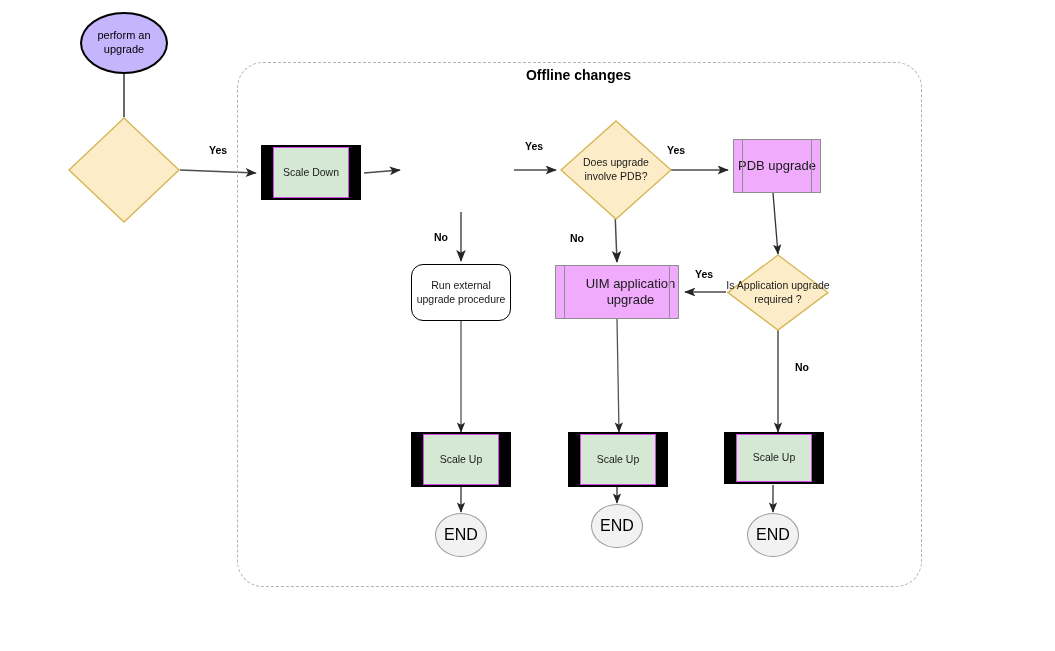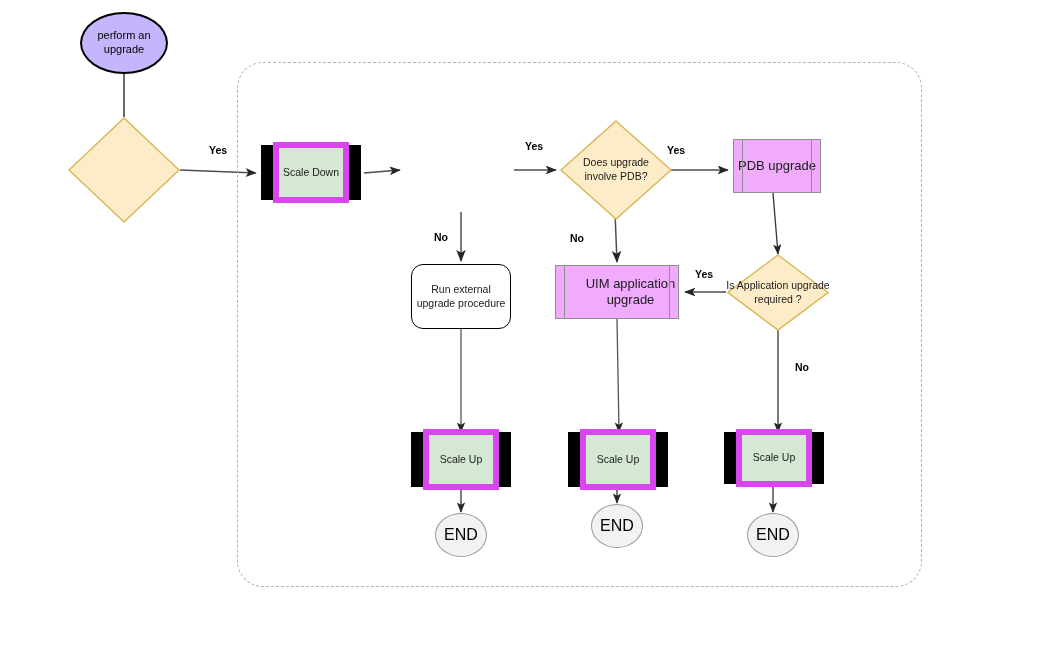--- a/index.html
+++ b/index.html
@@ -78,21 +78,21 @@
   
   .barproc {
     background: #000000;
     border: 1px solid #000000;
     padding: 2px 11px;
   }
   .barproc > .inner {
     width: 100%;
     height: 100%;
     background: #d5e8d4;
-    border: 6px solid #d946ef;
+    border: 1px solid #d946ef;
     display: flex;
     align-items: center;
     justify-content: center;
     font-size: 10.5px;
     color: #1a1a1a;
   }
 
   
   .predef {
     background: #f0abfc;
@@ -183,20 +183,21 @@
     <path d="M617,319 L619,432" stroke="#555555" stroke-width="1.3" fill="none" marker-end="url(#arrowDark)"></path>
 
     <path d="M461,485 L461,512" stroke="#333333" stroke-width="1.3" fill="none" marker-end="url(#arrowDark)"></path>
 
     <path d="M617,485 L617,503" stroke="#333333" stroke-width="1.3" fill="none" marker-end="url(#arrowDark)"></path>
 
     <path d="M773,485 L773,512" stroke="#333333" stroke-width="1.3" fill="none" marker-end="url(#arrowDark)"></path>
   </svg>
 
   <div class="container-box" style="left:237px; top:62px; width:683px; height:523px;"></div>
+  <div class="container-title" style="left:237px; top:67px; width:683px;">Offline changes</div>
 
   <div class="node ellipse-start" style="left:80px; top:12px; width:88px; height:62px;">perform an upgrade</div>
 
   <div class="diamond-wrap" style="left:68px; top:117px; width:112px; height:106px;">
     <svg class="diamond-shape" viewBox="0 0 112 106" preserveAspectRatio="none" xmlns="http://www.w3.org/2000/svg">
       <polygon points="56,1 111,53 56,105 1,53" fill="#fdecc8" stroke="#d6b656" stroke-width="1.4"></polygon>
     </svg>
   </div>
 
   <div class="node barproc" style="left:261px; top:145px; width:100px; height:55px;">
@@ -206,21 +207,21 @@
 
   <div class="diamond-wrap" style="left:560px; top:120px; width:112px; height:100px;">
     <svg class="diamond-shape" viewBox="0 0 112 100" preserveAspectRatio="none" xmlns="http://www.w3.org/2000/svg">
       <polygon points="56,1 111,50 56,99 1,50" fill="#fdecc8" stroke="#d6b656" stroke-width="1.4"></polygon>
     </svg>
     <div class="diamond-label">Does upgrade involve PDB?</div>
   </div>
 
   <div class="node predef" style="left:733px; top:139px; width:88px; height:54px;">PDB upgrade</div>
 
-  <div class="node roundproc" style="left:411px; top:264px; width:100px; height:65px;">Run external upgrade procedure</div>
+  <div class="node roundproc" style="left:411px; top:264px; width:100px; height:57px;">Run external upgrade procedure</div>
 
   <div class="node predef" style="left:555px; top:265px; width:124px; height:54px;padding-left:27px;">UIM application upgrade</div>
 
   <div class="diamond-wrap" style="left:727px; top:254px; width:102px; height:77px;">
     <svg class="diamond-shape" viewBox="0 0 102 77" preserveAspectRatio="none" xmlns="http://www.w3.org/2000/svg">
       <polygon points="51,1 101,38.5 51,76 1,38.5" fill="#fdecc8" stroke="#d6b656" stroke-width="1.4"></polygon>
     </svg>
     <div class="diamond-label" style="left:-9%; width:118%;">Is Application upgrade required ?</div>
   </div>
 

